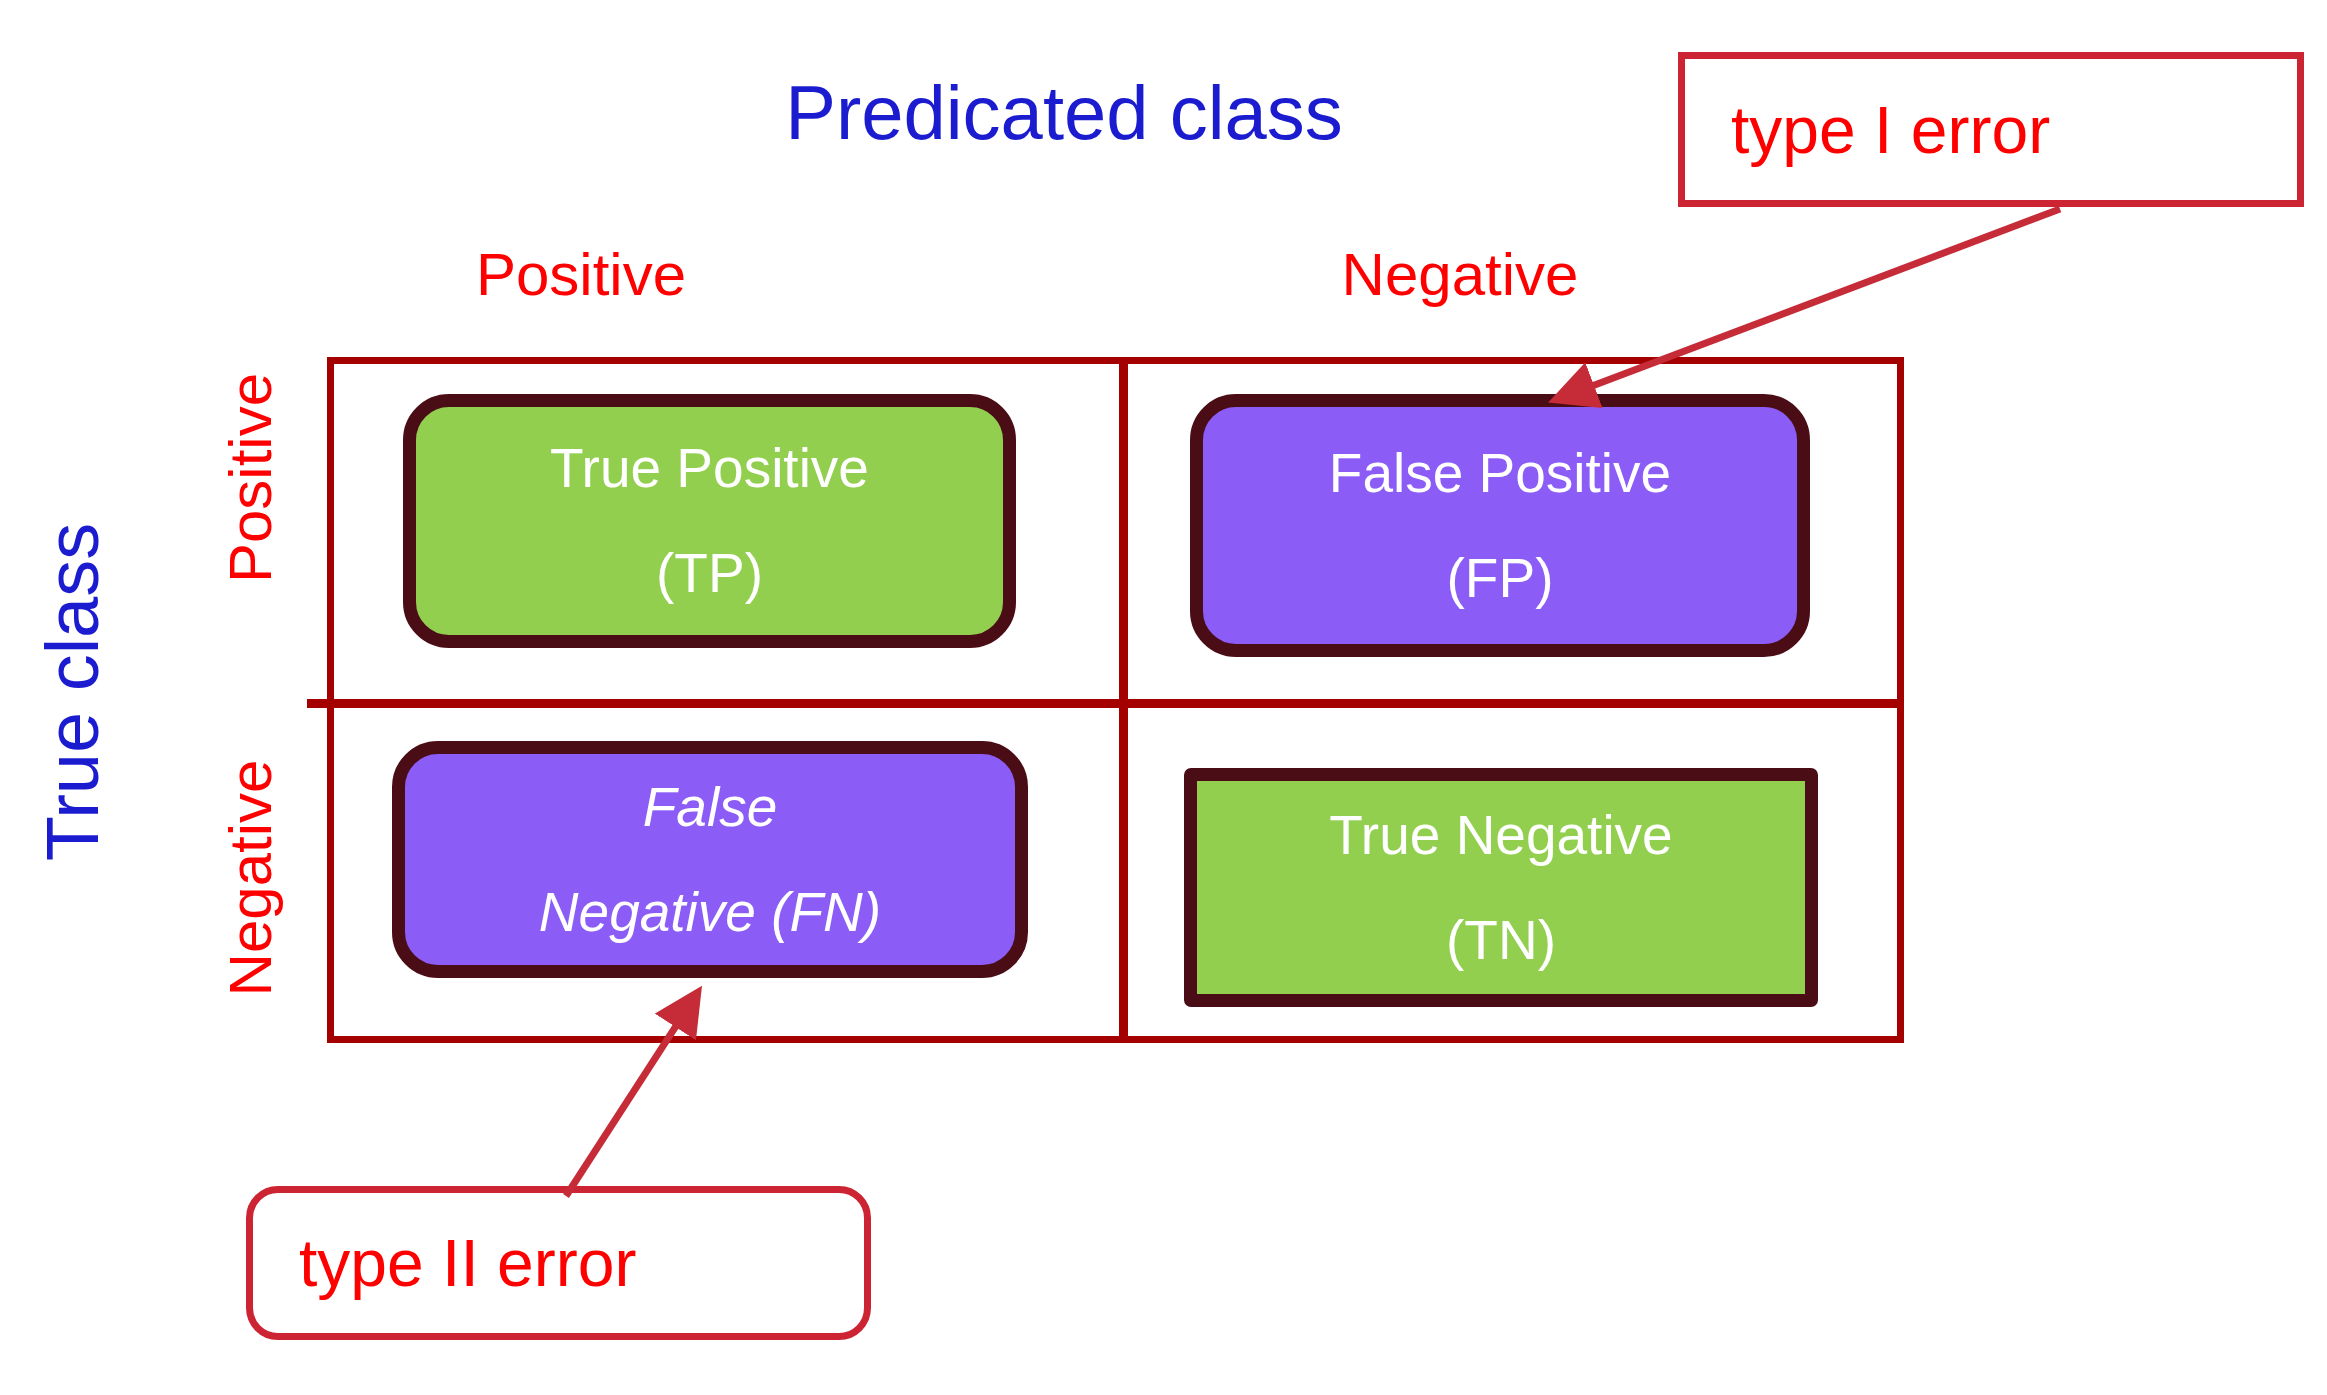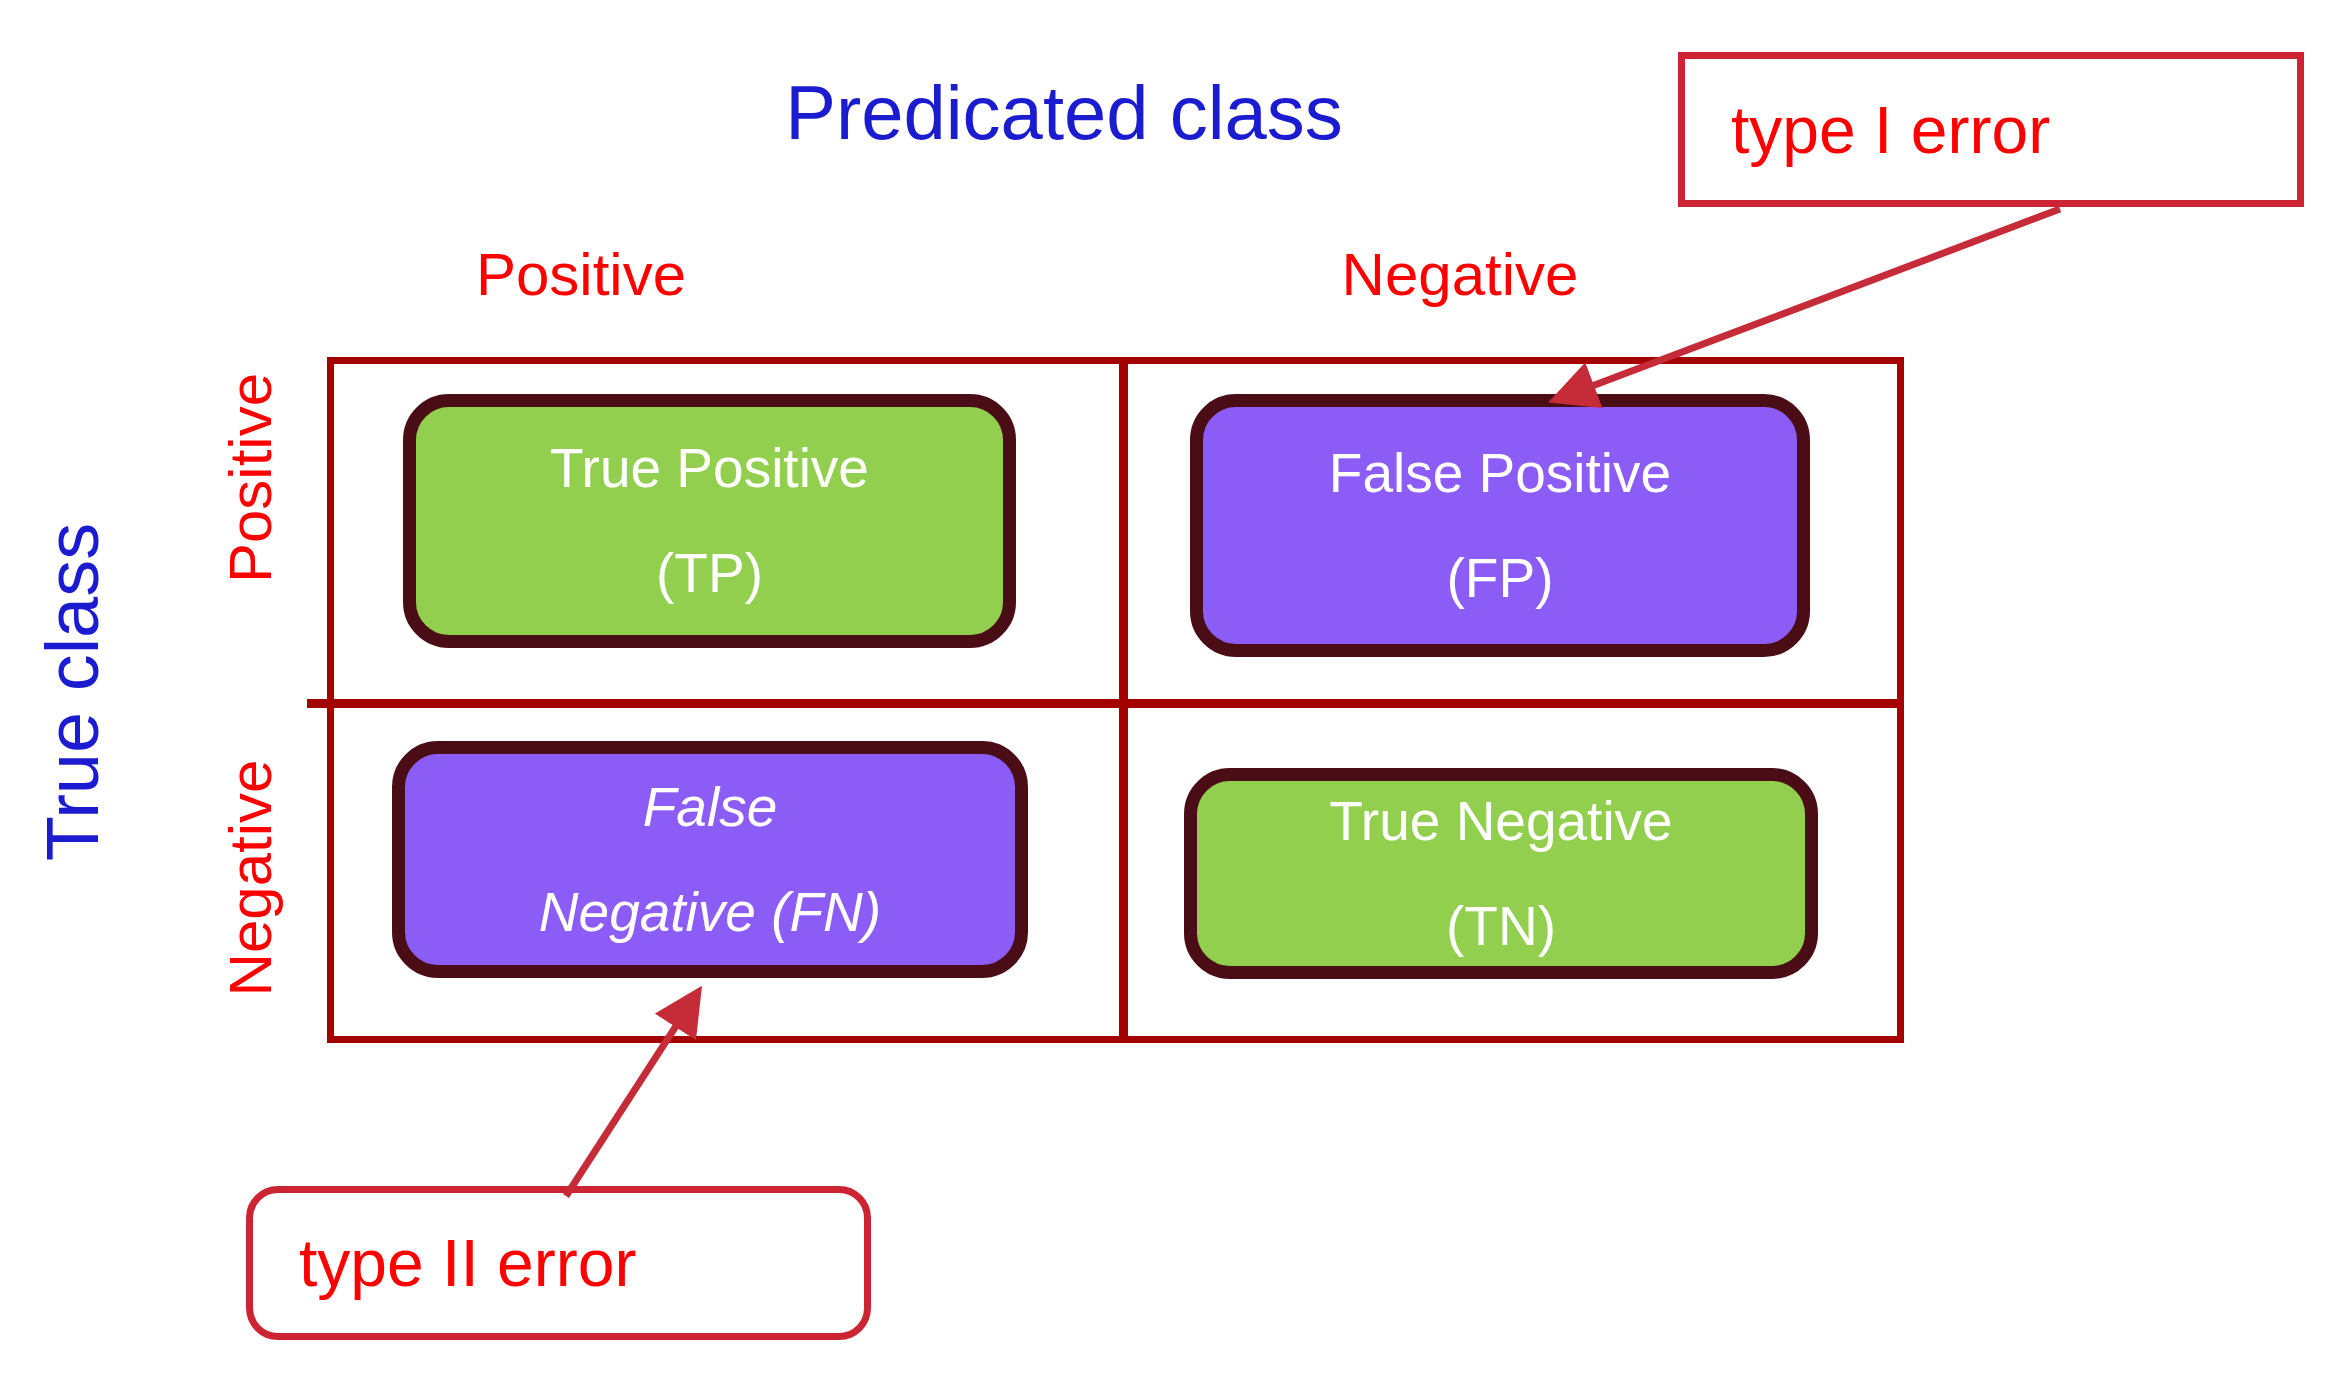--- a/index.html
+++ b/index.html
@@ -35,21 +35,21 @@
   .cell{
     position:absolute;box-sizing:border-box;border:13px solid #4a0d16;border-radius:46px;
     display:flex;flex-direction:column;align-items:center;justify-content:center;
     color:#ffffff;font-size:55px;line-height:1.32;text-align:center;gap:32px;
   }
   .cell.green{background:#92cf4f;}
   .cell.red{background:#8b5cf6;}
   .cell-tp{left:403px;top:394px;width:613px;height:254px;}
   .cell-fp{left:1190px;top:394px;width:620px;height:263px;}
   .cell-fn{left:392px;top:741px;width:636px;height:237px;font-style:italic;}
-  .cell-tn{left:1184px;top:768px;width:634px;height:211px;}
+  .cell-tn{left:1184px;top:768px;width:634px;height:239px;border-radius:7px;}
   
   .note{
     position:absolute;box-sizing:border-box;border:7px solid #cc2433;background:#ffffff;
     display:flex;align-items:center;color:#ff0000;font-size:66px;padding-left:46px;
     white-space:nowrap;
   }
   .note-type1{left:1654px;top:52px;width:626px;height:155px;margin-left:24px;}
   .note-type2{left:246px;top:1186px;width:625px;height:154px;border-radius:32px;}
   .overlay{position:absolute;left:0;top:0;pointer-events:none;}
 </style>

